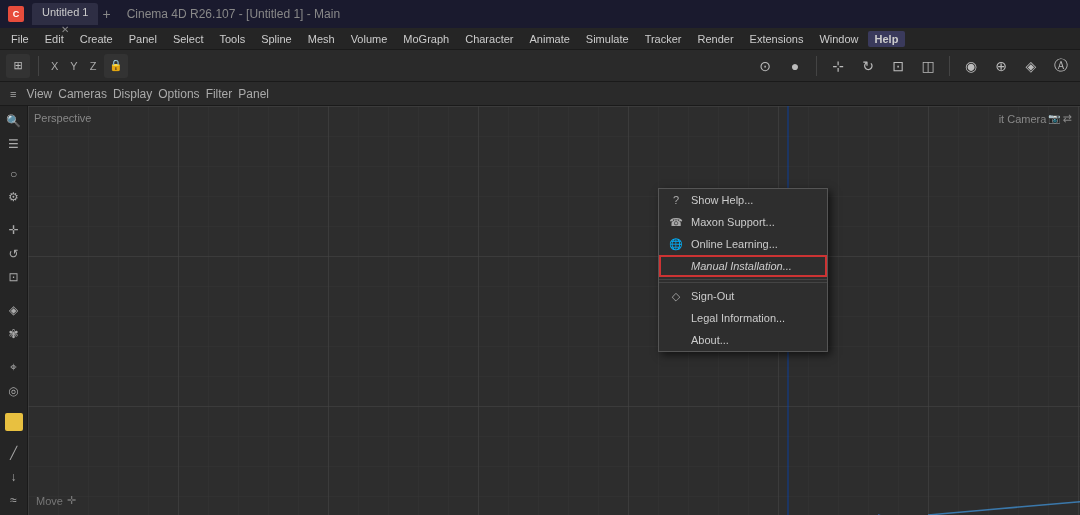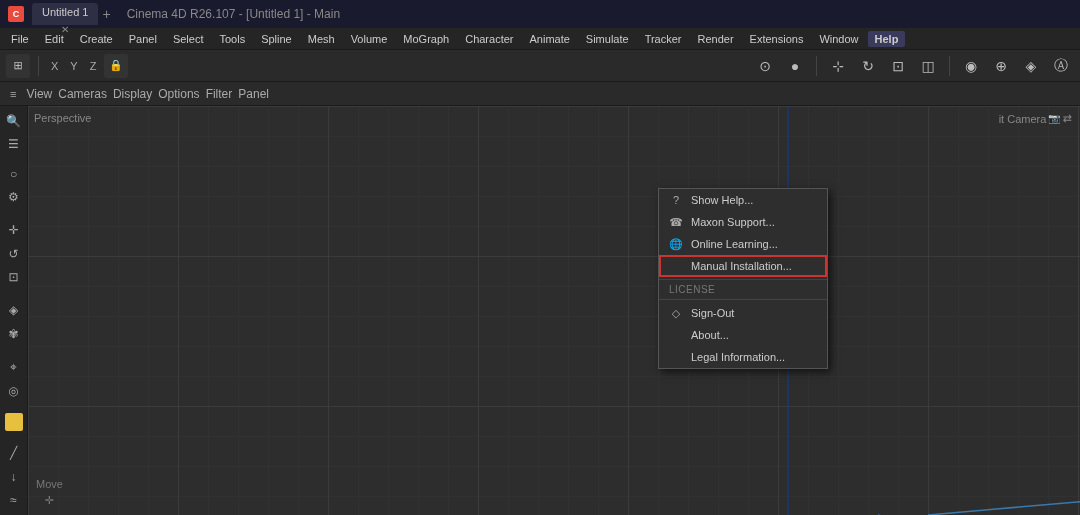--- a/index.html
+++ b/index.html
@@ -207,21 +207,20 @@
     }
     #move-label {
       position: absolute;
       bottom: 8px;
       left: 8px;
       font-size: 11px;
       color: #777;
       display: flex;
       align-items: center;
       gap: 4px;
-      flex-direction: column;
     }
 
     
     .grid-canvas {
       position: absolute;
       top: 0; left: 0;
       width: 100%;
       height: 100%;
     }
 
@@ -243,20 +242,21 @@
       font-size: 11px;
       color: #ccc;
       cursor: pointer;
       gap: 8px;
       height: 22px;
     }
     .dd-item.highlighted {
       background: transparent;
       outline: 2px solid #cc3333;
       outline-offset: -2px;
+      font-style: italic;
     }
     .dd-item .dd-icon {
       font-size: 11px;
       color: #aaa;
       width: 14px;
       text-align: center;
     }
     .dd-separator {
       height: 1px;
       background: #444;
@@ -409,30 +409,29 @@
       </div>
       <div class="dd-item">
         <span class="dd-icon">🌐</span>
         <span>Online Learning...</span>
       </div>
       <div class="dd-item highlighted">
         <span class="dd-icon"></span>
         <span>Manual Installation...</span>
       </div>
       <div class="dd-separator"></div>
-      <div class="dd-section-label">License</div>
       <div class="dd-separator"></div>
       <div class="dd-item">
         <span class="dd-icon">◇</span>
         <span>Sign-Out</span>
       </div>
       <div class="dd-item">
         <span class="dd-icon"></span>
+        <span>Legal Information...</span>
+      </div>
+      <div class="dd-item">
+        <span class="dd-icon"></span>
         <span>About...</span>
-      </div>
-      <div class="dd-item">
-        <span class="dd-icon"></span>
-        <span>Legal Information...</span>
       </div>
     </div>
 
   </div>
 </div>
 
 </body></html>

